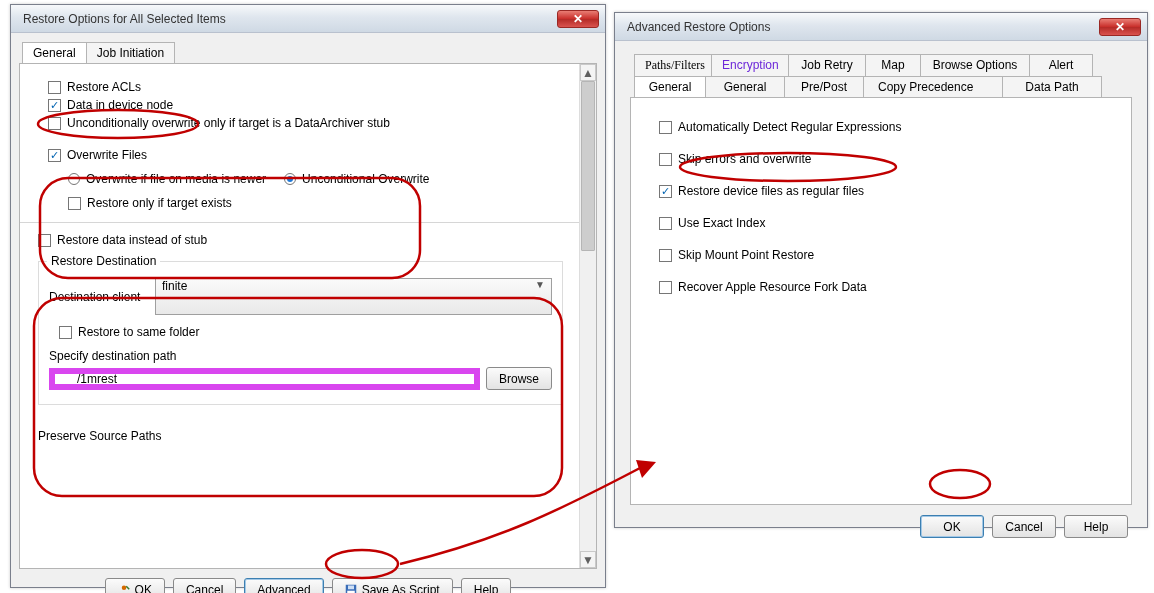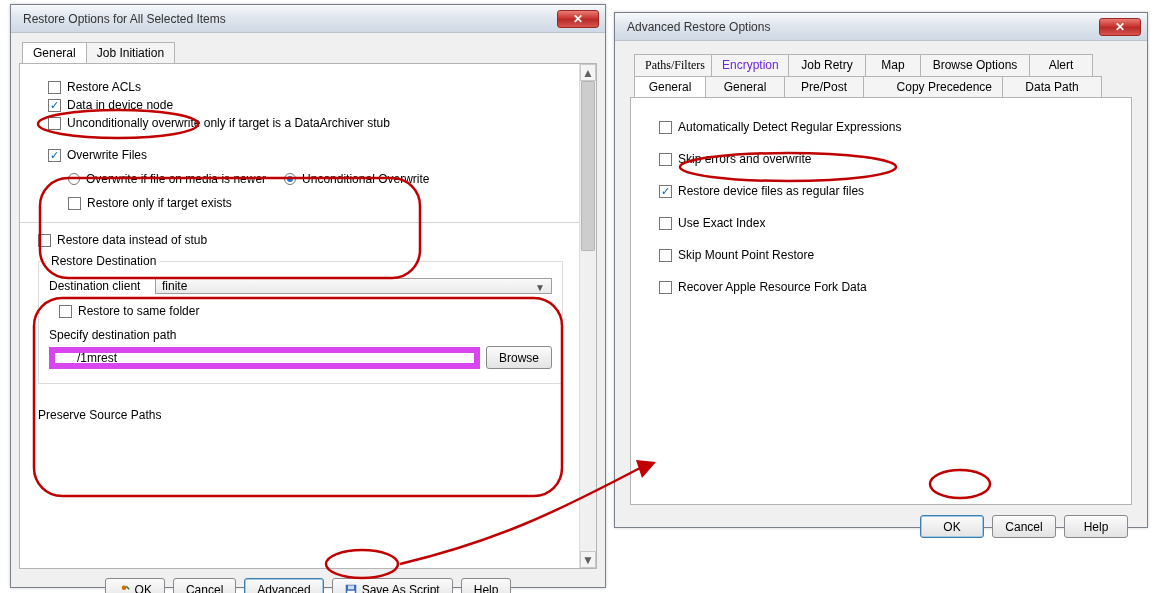--- a/index.html
+++ b/index.html
@@ -62,23 +62,23 @@
   .sb-bot { position:absolute; bottom:0; left:0; right:0;}
   .row { display: flex; align-items: center; gap: 6px; margin: 4px 0; }
   .chk { width:13px;height:13px;border:1px solid #767676;background:#fff;display:inline-flex;align-items:center;justify-content:center;font-size:10px;color:#0063b1;}
   .chk.checked::after { content:"✓"; font-size:11px; line-height:1; }
   .rad { width:12px;height:12px;border:1px solid #767676;border-radius:50%;display:inline-flex;align-items:center;justify-content:center;}
   .rad.checked::after{content:"";width:6px;height:6px;border-radius:50%;background:#1e78d7;display:block;}
   .indent1 { margin-left: 20px; }
   .groupbox { border:1px solid #dcdcdc; margin: 20px 6px 6px -10px; padding: 8px 10px 10px 10px; position:relative;}
   .groupbox .legend { position:absolute; top:-8px; left:8px; background:#fff; padding:0 4px;}
   .combo {
-    flex:1; height:16px; border:1px solid #9f9f9f;
+    flex:1; height:37px; border:1px solid #9f9f9f;
     background: linear-gradient(#fafafa,#e9e9e9);
-    display:flex; align-items:flex-end; padding:0 6px; justify-content:space-between;
+    display:flex; align-items:flex-start; padding:0 6px; justify-content:space-between;
   }
   .combo .arrow { color:#555; font-size:10px; }
   .textin { flex:1; height:22px; border:6px solid #d946ef; background:#fff; padding:2px 22px; }
   .btn {
     height:23px; padding:0 12px;
     border:1px solid #8a8a8a; border-radius:3px;
     background:linear-gradient(#fbfbfb,#e3e3e3);
     display:inline-flex; align-items:center; justify-content:center; gap:5px;
     color:#000; user-select:none;
   }
@@ -240,21 +240,21 @@
       <div class="tab disabled" style="width:78px;text-align:center;">Encryption</div>
       <div class="tab" style="width:78px;text-align:center;">Job Retry</div>
       <div class="tab" style="width:56px;text-align:center;">Map</div>
       <div class="tab" style="width:110px;text-align:center;">Browse Options</div>
       <div class="tab" style="width:64px;text-align:center;">Alert</div>
     </div>
     <div class="adv-tabstrip2">
       <div class="tab active" style="width:72px;text-align:center;">General</div>
       <div class="tab" style="width:80px;text-align:center;">General</div>
       <div class="tab" style="width:80px;text-align:center;">Pre/Post</div>
-      <div class="tab" style="width:140px;text-align:right;padding-left:14px;">Copy Precedence</div>
+      <div class="tab" style="width:140px;text-align:left;padding-left:14px;">Copy Precedence</div>
       <div class="tab" style="width:100px;text-align:center;">Data Path</div>
     </div>
     <div class="adv-page">
       <div class="adv-row">
         <span class="chk"></span>
         <span>Automatically Detect Regular Expressions</span>
       </div>
       <div class="adv-row">
         <span class="chk"></span>
         <span>Skip errors and overwrite</span>

